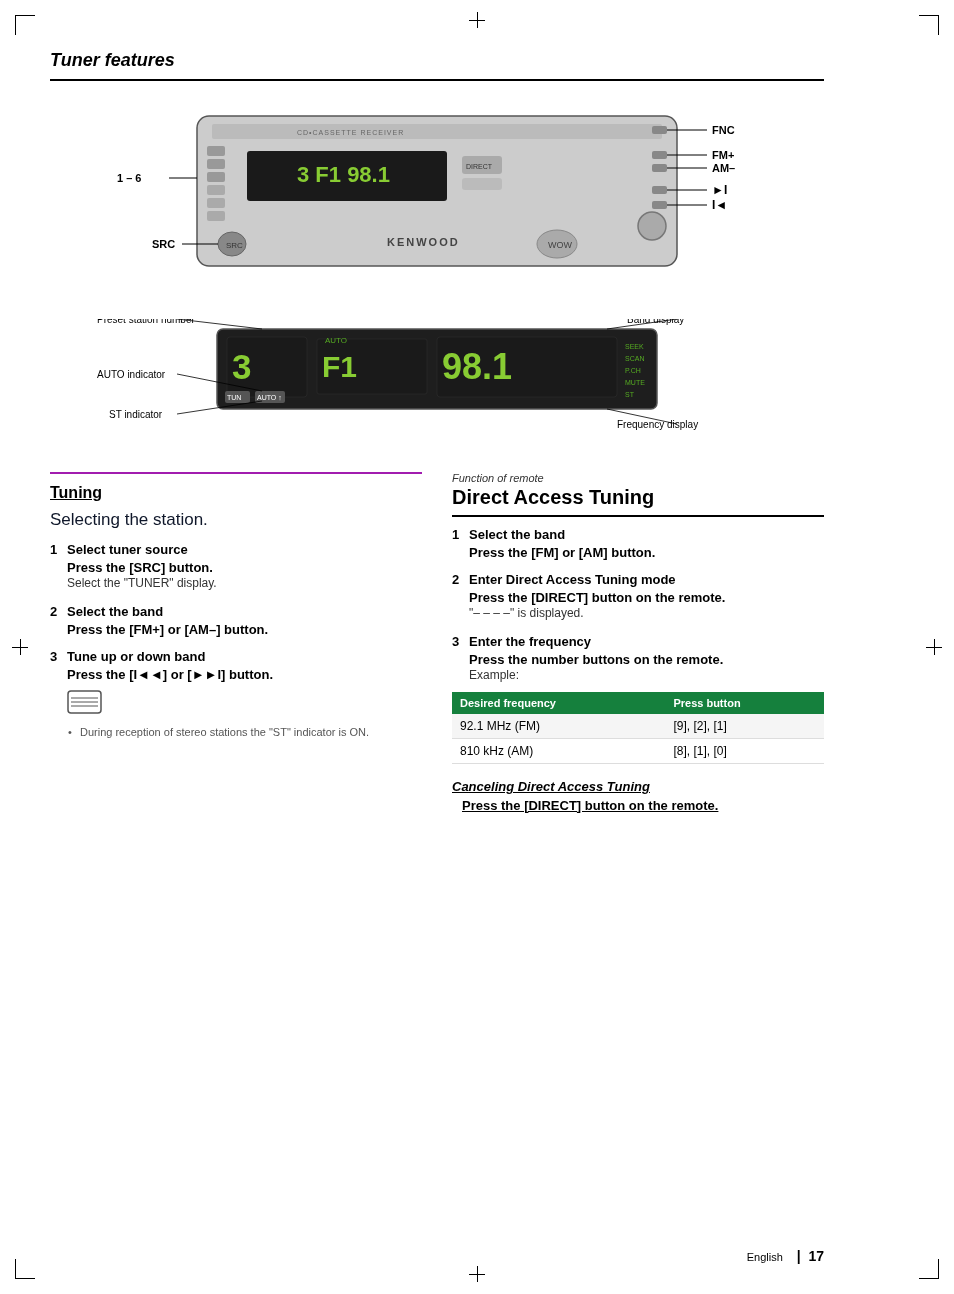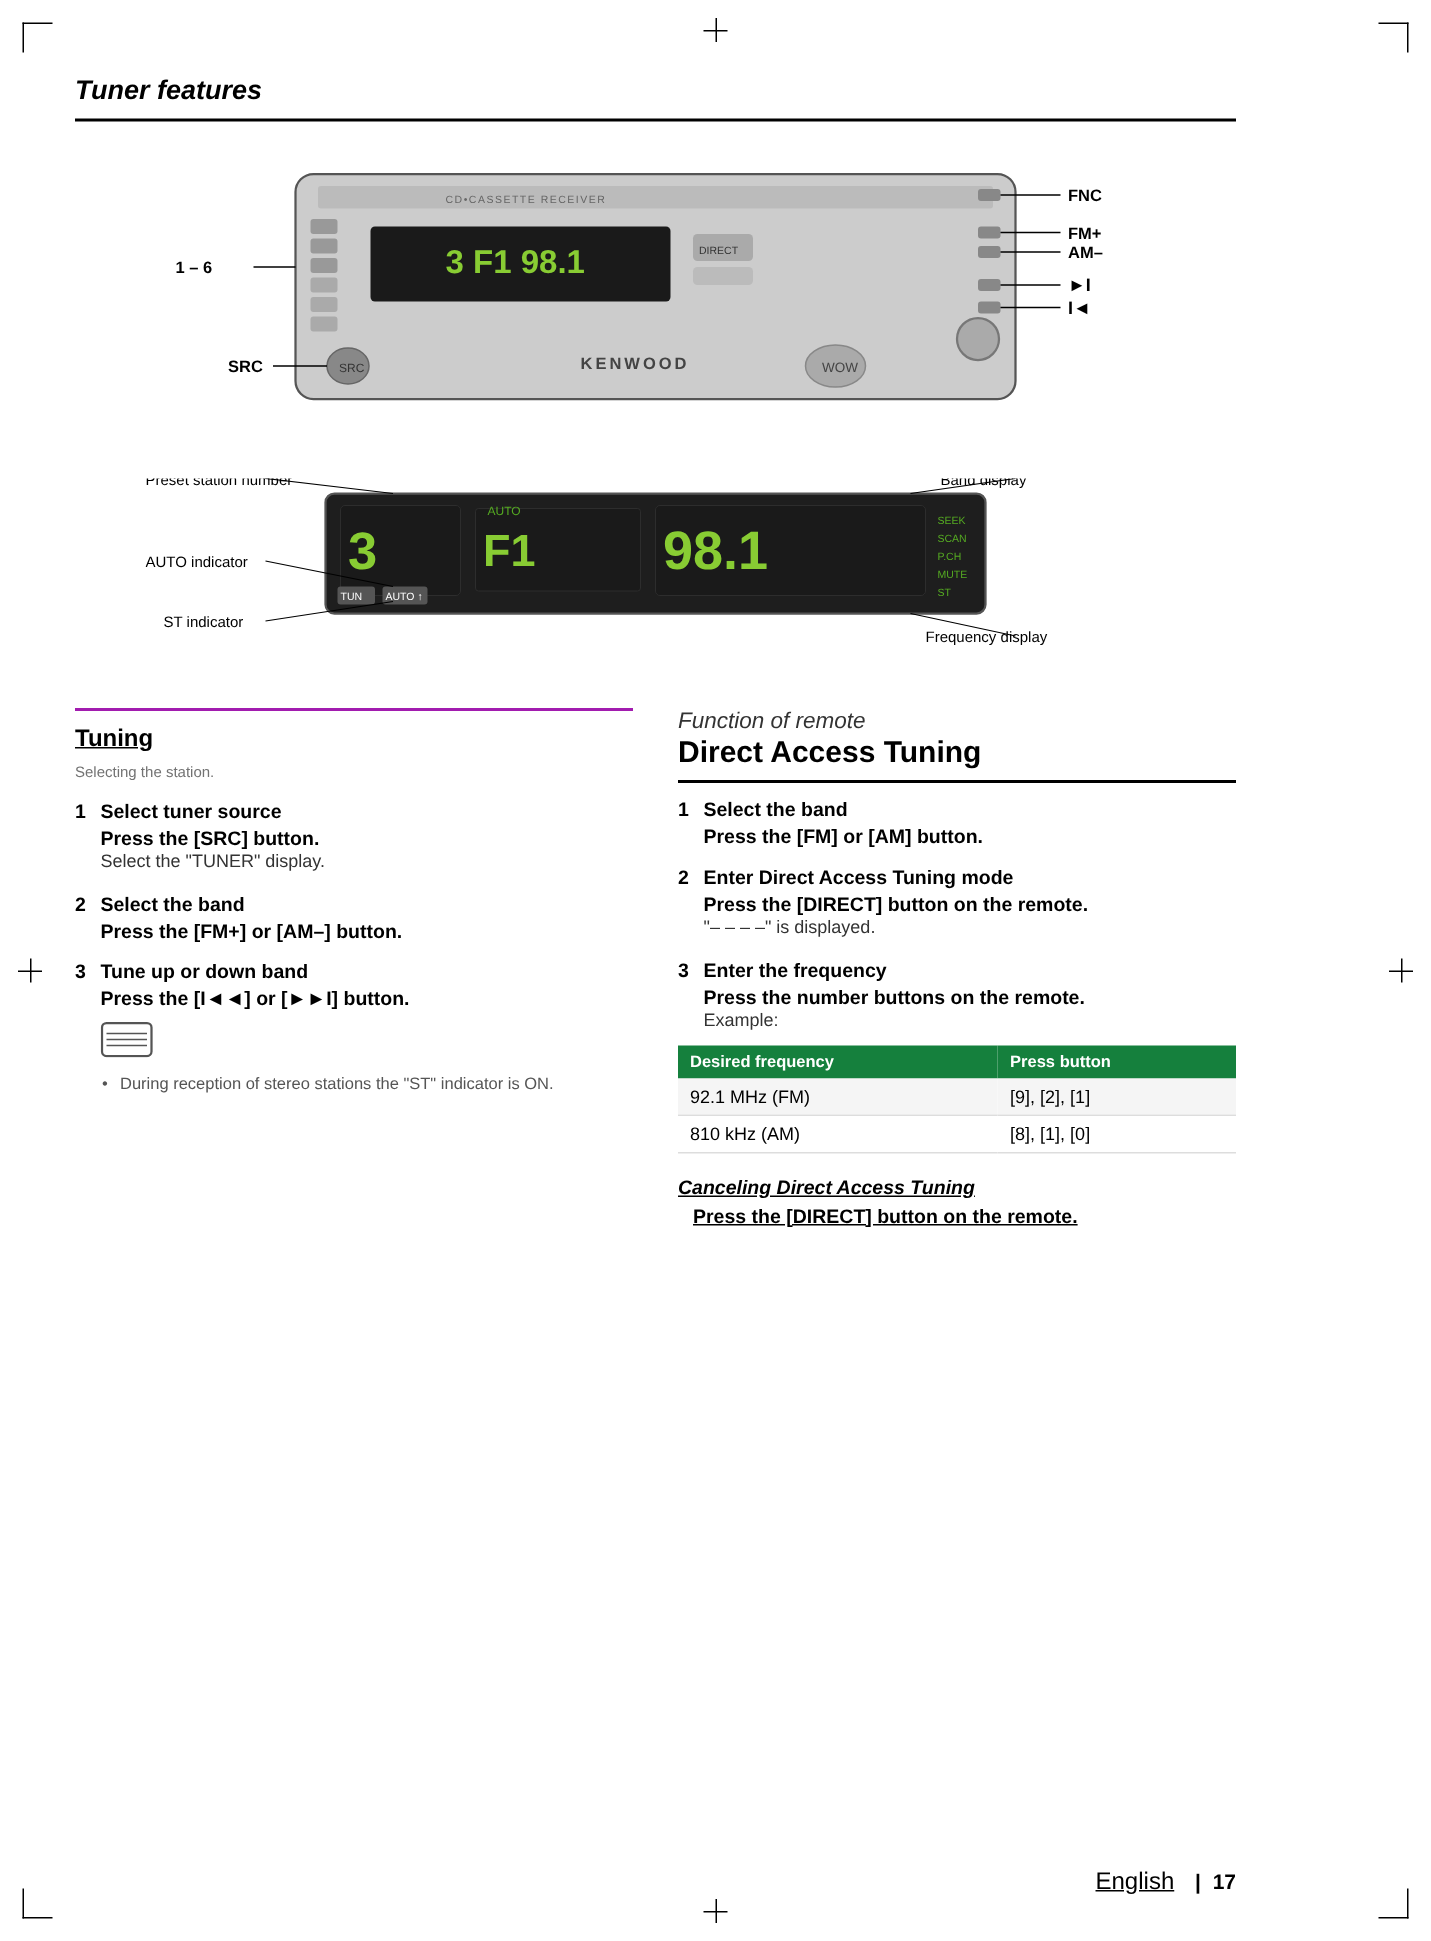--- a/index.html
+++ b/index.html
@@ -91,38 +91,38 @@
 
     
     .section-title {
       font-size: 16px;
       font-weight: bold;
       text-decoration: underline;
       margin-bottom: 8px;
     }
 
     .function-label {
-      font-size: 15px;
+      font-size: 11px;
       font-style: italic;
       margin-bottom: 2px;
       color: #333;
     }
 
     .right-section-title {
       font-size: 20px;
       font-weight: bold;
       margin-bottom: 8px;
       padding-bottom: 6px;
       border-bottom: 2px solid #000;
     }
 
     .section-desc {
-      font-size: 10px;
+      font-size: 17px;
       margin-bottom: 12px;
-      color: #737373;
+      color: #0f172a;
     }
 
     
     .step {
       margin-bottom: 12px;
     }
 
     .step-header {
       display: flex;
       align-items: baseline;
@@ -221,24 +221,23 @@
     
     .page-number {
       position: absolute;
       bottom: 30px;
       right: 50px;
       font-size: 14px;
       font-weight: bold;
     }
 
     .page-number-label {
-      font-size: 16px;
+      font-size: 11px;
       font-weight: normal;
       margin-right: 10px;
-      text-decoration: underline;
     }
 
     
     .device-svg-container {
       width: 680px;
       margin: 0 auto;
       position: relative;
     }
 
   </style>

